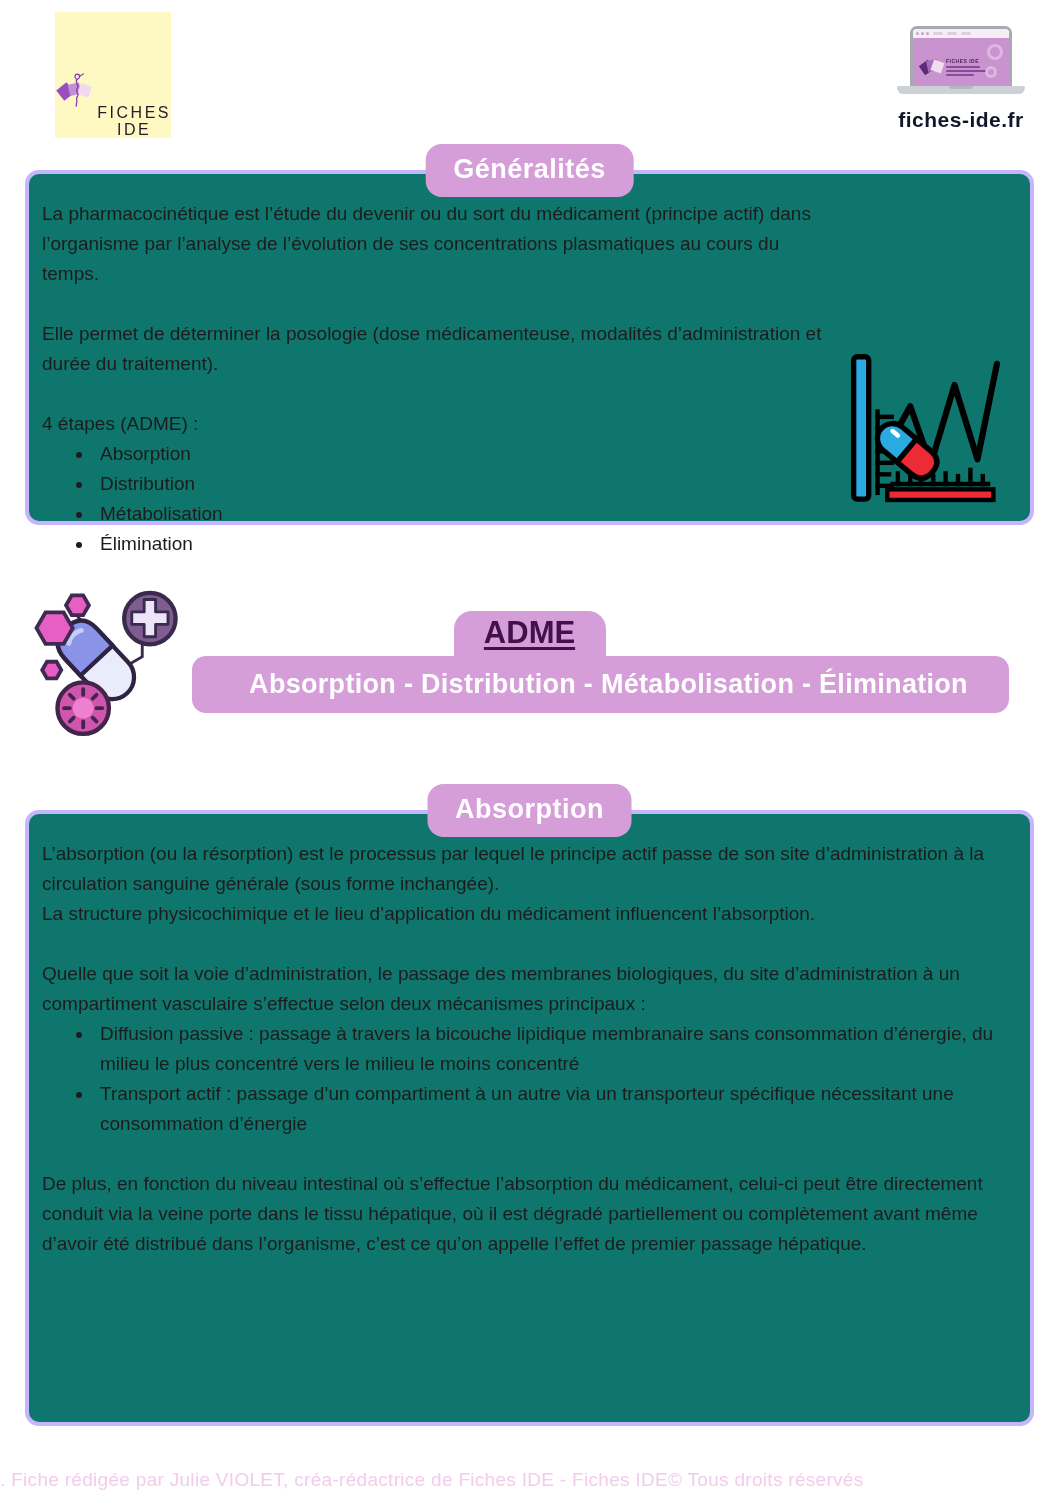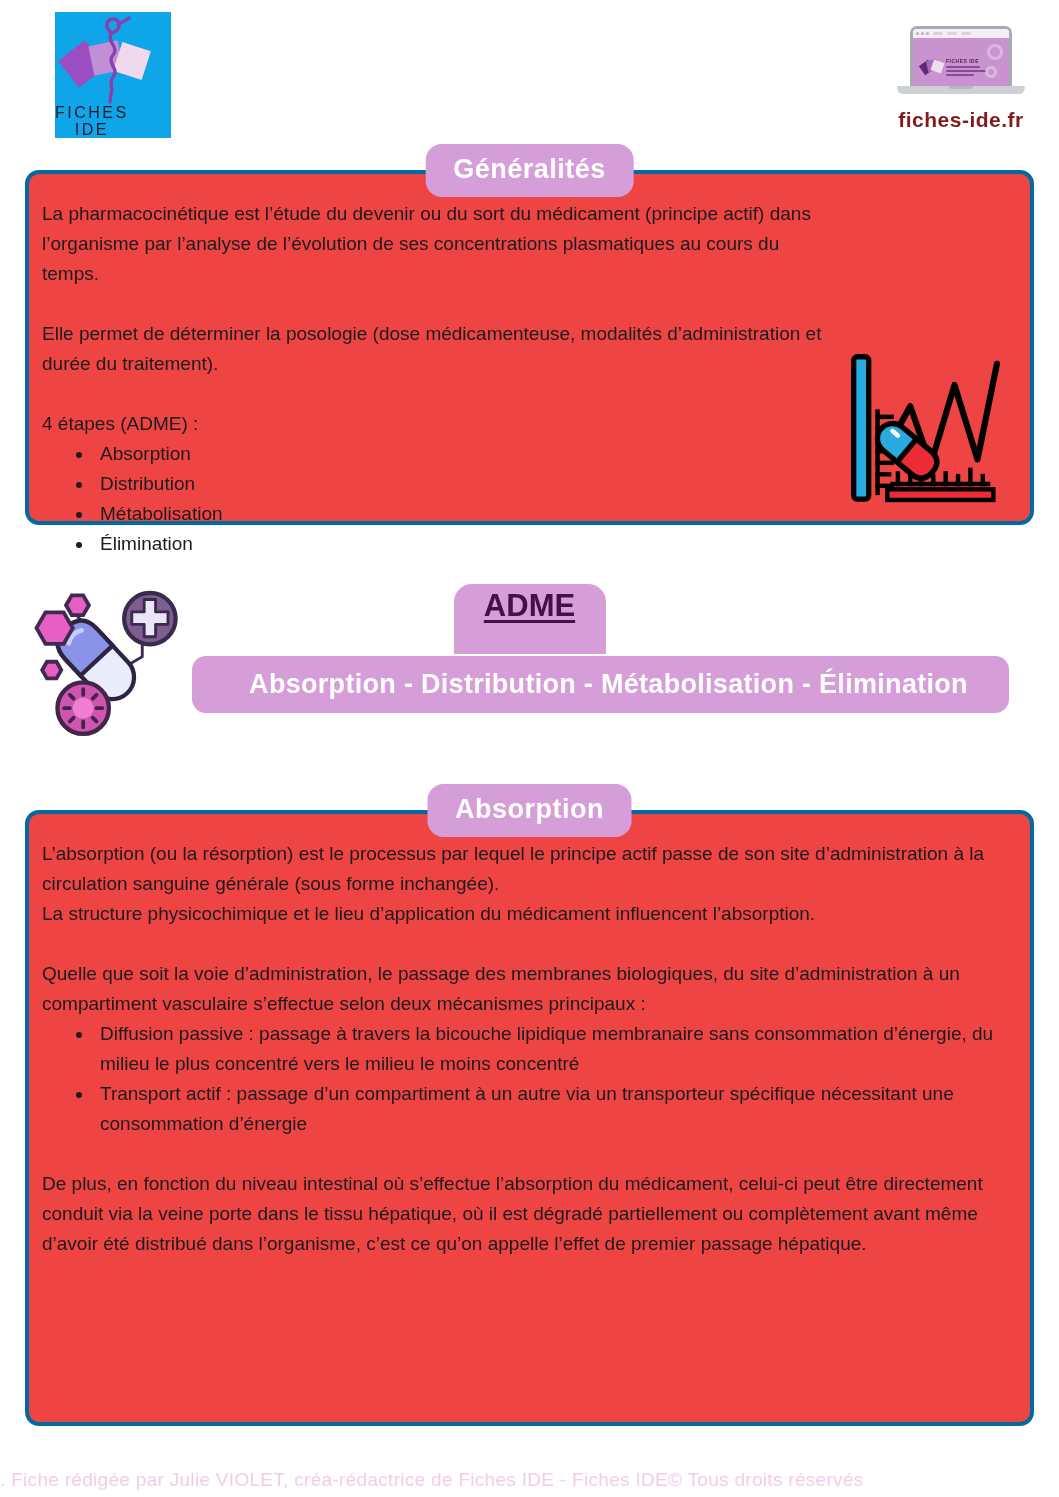--- a/index.html
+++ b/index.html
@@ -11,22 +11,22 @@
     height: 1497px;
     margin: 0 auto;
     background: #ffffff;
     overflow: hidden;
   }
 
   
   .logo-box {
     position: absolute; left: 55px; top: 12px;
     width: 116px; height: 126px;
-    background: #0ea5e9;
-    display: flex; flex-direction: column; align-items: flex-start;
+    background: #fef9c3;
+    display: flex; align-items: flex-end;
   }
   .logo-box svg { display: block; }
   .logo-text {
     text-align: center; line-height: 17px; margin-top: -4px;
     color: #241b2b; font-size: 16px; letter-spacing: 2.5px; font-weight: 500;
   }
   .title-wrap {
     position: absolute; left: 180px; right: 220px; top: 30px;
     text-align: center;
   }
@@ -76,29 +76,29 @@
   .banner-ghost.g2 { top: 28px; right: 12px; width: 12px; height: 12px; }
   .laptop-base {
     width: 128px; height: 8px; background: #cdd1d5;
     border-radius: 2px 2px 8px 8px; position: relative; margin-top: 0;
   }
   .laptop-base::before {
     content:""; position:absolute; left:50%; top:0; transform:translateX(-50%);
     width: 24px; height: 3px; background:#b4b9be; border-radius: 0 0 3px 3px;
   }
   .site-label {
-    margin-top: 14px; font-size: 21px; font-weight: bold; color: #7f1d1d;
+    margin-top: 14px; font-size: 21px; font-weight: bold; color: #0f172a;
     letter-spacing: .5px;
   }
 
   
   .section-box {
     position: absolute; left: 25px; right: 25px;
-    background: #ef4444;
-    border: 4px solid #0369a1;
+    background: #0f766e;
+    border: 4px solid #c4b5fd;
     border-radius: 14px;
   }
   .badge {
     position: absolute; top: -30px; left: 50%; transform: translateX(-50%);
     background: #d59ed8; color: #ffffff;
     font-weight: bold; font-size: 27px; letter-spacing: .5px;
     padding: 10px 28px 12px; border-radius: 16px; white-space: nowrap;
     z-index: 3;
   }
   .box-inner { padding: 25px 14px 18px 13px; font-size: 19px; line-height: 30px; }
@@ -109,21 +109,21 @@
   .bold { font-weight: bold; }
 
   #generalites { top: 170px; height: 355px; }
   #generalites .box-inner { padding-right: 200px; }
   .chart-icon { position: absolute; right: 26px; bottom: 10px; }
 
   
   .adme-pill-icon { position: absolute; left: 26px; top: 582px; }
   .adme-tab {
     position: absolute; left: 50%; transform: translateX(-50%);
-    top: 584px; width: 152px; height: 70px;
+    top: 611px; width: 152px; height: 70px;
     background: #d59ed8; border-radius: 18px 18px 0 0;
     display: flex; justify-content: center; z-index: 1;
   }
   .adme-title {
     margin-top: 4px;
     font-size: 31px; font-weight: bold; color: #42104a;
     text-decoration: underline; text-decoration-thickness: 3px; text-underline-offset: 4px;
   }
   .adme-banner {
     position: absolute; left: 192px; right: 50px; top: 656px; height: 57px;

